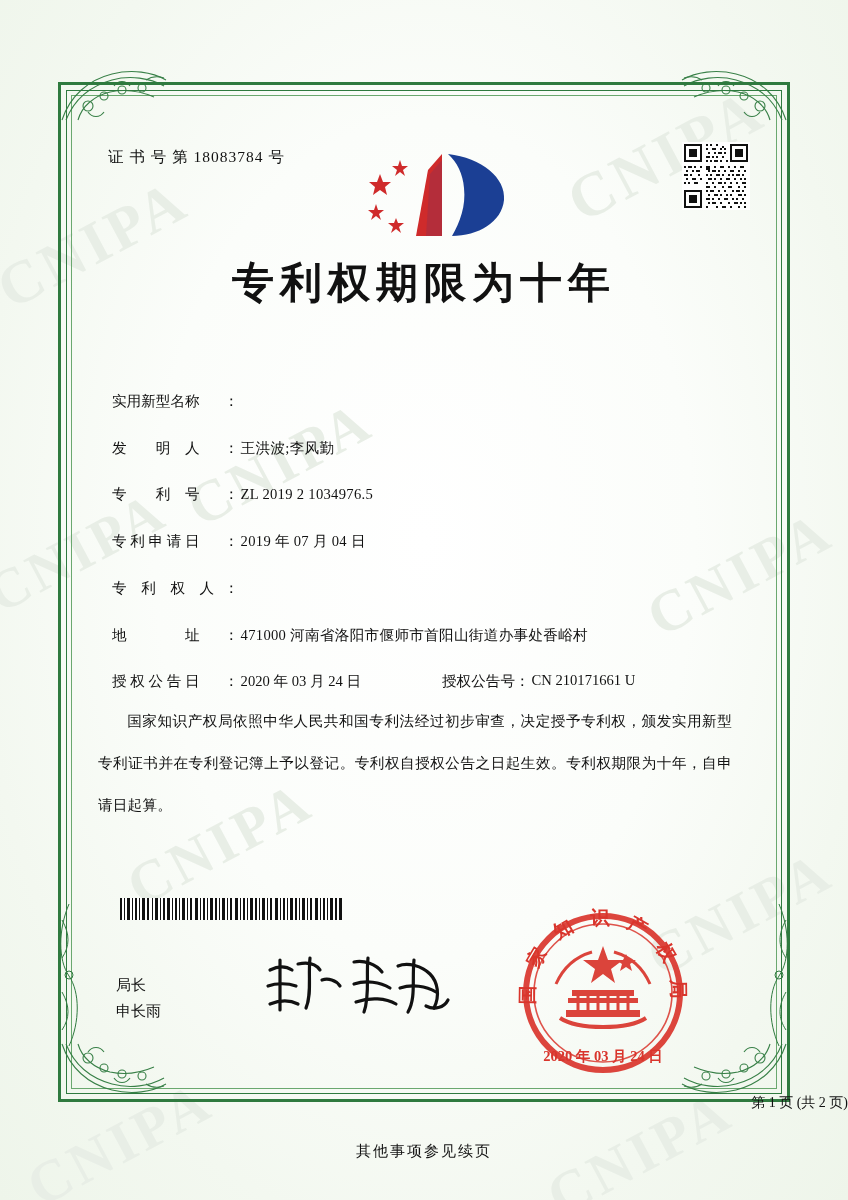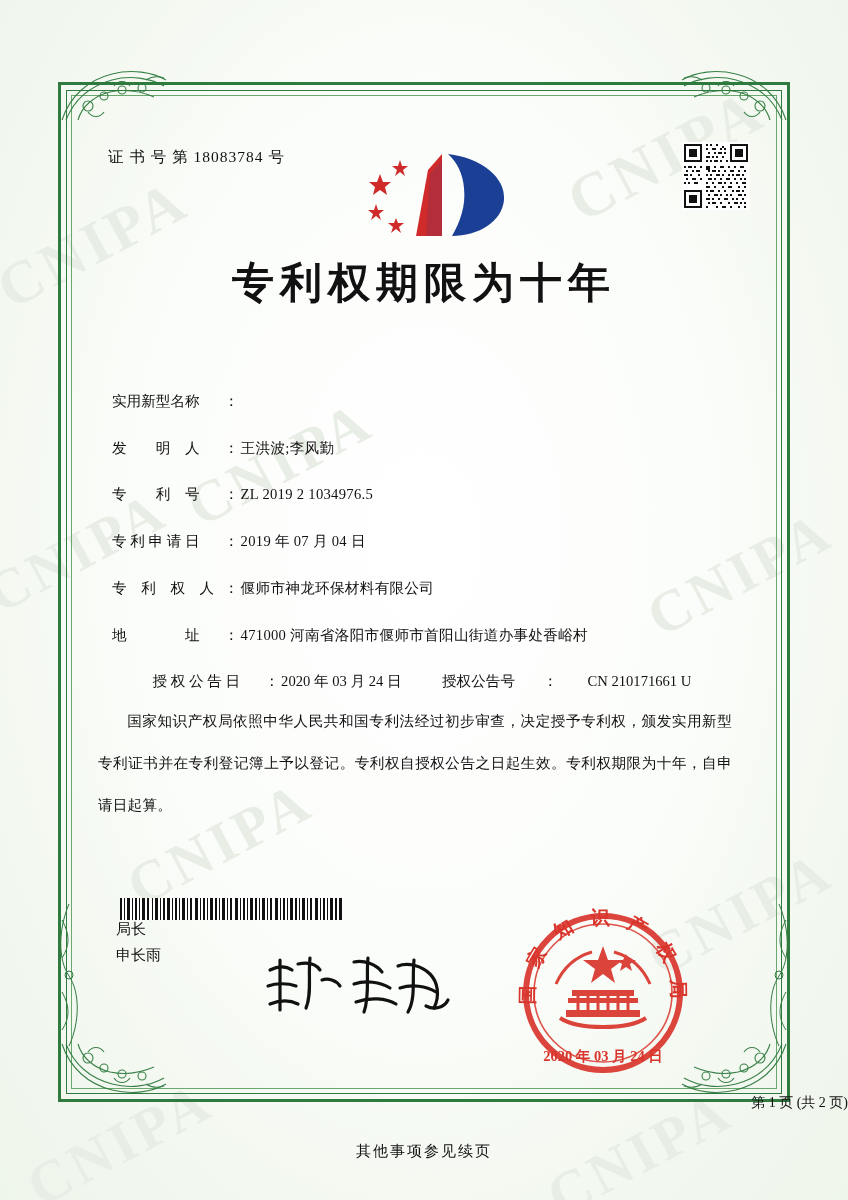--- a/index.html
+++ b/index.html
@@ -143,22 +143,22 @@
   .f-colon { margin-right: 2px; }
   .f-value {
     flex: 1;
     letter-spacing: .3px;
   }
   .dual {
     display: flex;
     align-items: baseline;
     margin-bottom: 20px;
   }
-  .dual .blk1 { width: 330px; display: flex; align-items: baseline; justify-content: center;}
-  .dual .blk2 { display: flex; align-items: center; gap: 28px;}
+  .dual .blk1 { width: 330px; display: flex; align-items: baseline;}
+  .dual .blk2 { display: flex; align-items: flex-start;}
   .dual .lab2 { white-space: nowrap; }
 
   
   .para {
     position: absolute;
     left: 98px;
     width: 634px;
     font-size: 14.6px;
     line-height: 42px;
     color: #111;
@@ -173,21 +173,21 @@
   .barcode {
     position: absolute;
     left: 120px; top: 898px;
     width: 222px; height: 22px;
   }
   .barcode svg { display:block; width:100%; height:100%; }
 
   
   .sig-label {
     position: absolute;
-    left: 116px; top: 916px;
+    left: 116px; top: 972px;
     font-size: 15px;
     line-height: 26px;
     color: #111;
   }
   .sig-script {
     position: absolute;
     left: 258px; top: 950px;
     width: 200px; height: 70px;
     color: #111;
   }
@@ -480,21 +480,20 @@
       <span class="f-value">ZL 2019 2 1034976.5</span>
     </div>
     <div class="field">
       <span class="f-label">专 利 申 请 日</span>
       <span class="f-colon">：</span>
       <span class="f-value">2019 年 07 月 04 日</span>
     </div>
     <div class="field">
       <span class="f-label">专　利　权　人</span>
       <span class="f-colon">：</span>
-      <span class="f-value">偃师市神龙环保材料有限公司</span>
     </div>
     <div class="field">
       <span class="f-label">地　　　　址</span>
       <span class="f-colon">：</span>
       <span class="f-value">471000 河南省洛阳市偃师市首阳山街道办事处香峪村</span>
     </div>
 
     <div class="dual">
       <span class="blk1">
         <span class="f-label">授 权 公 告 日</span>

